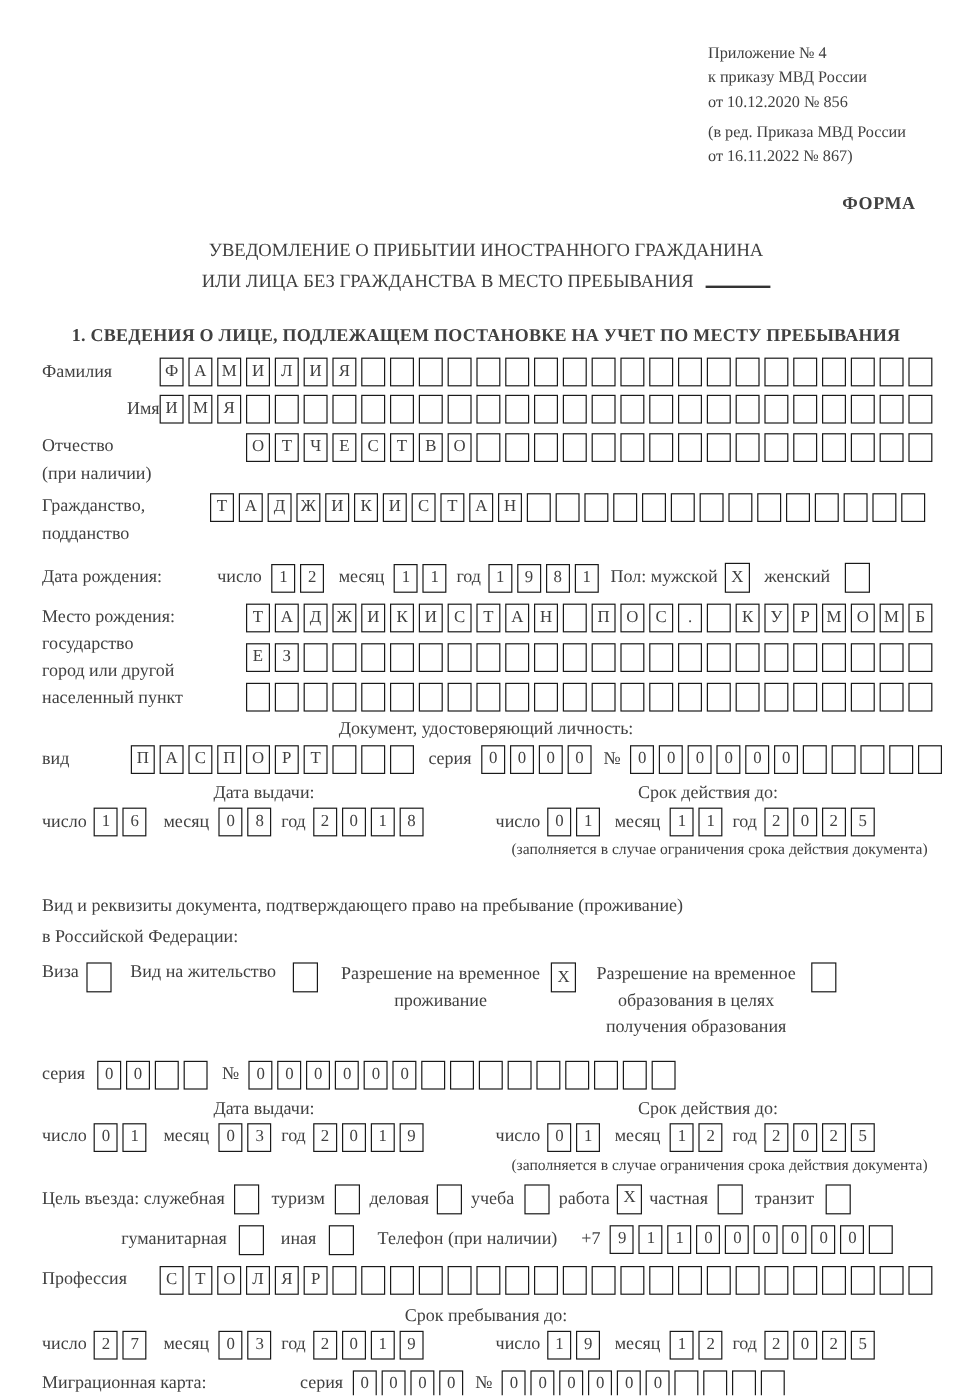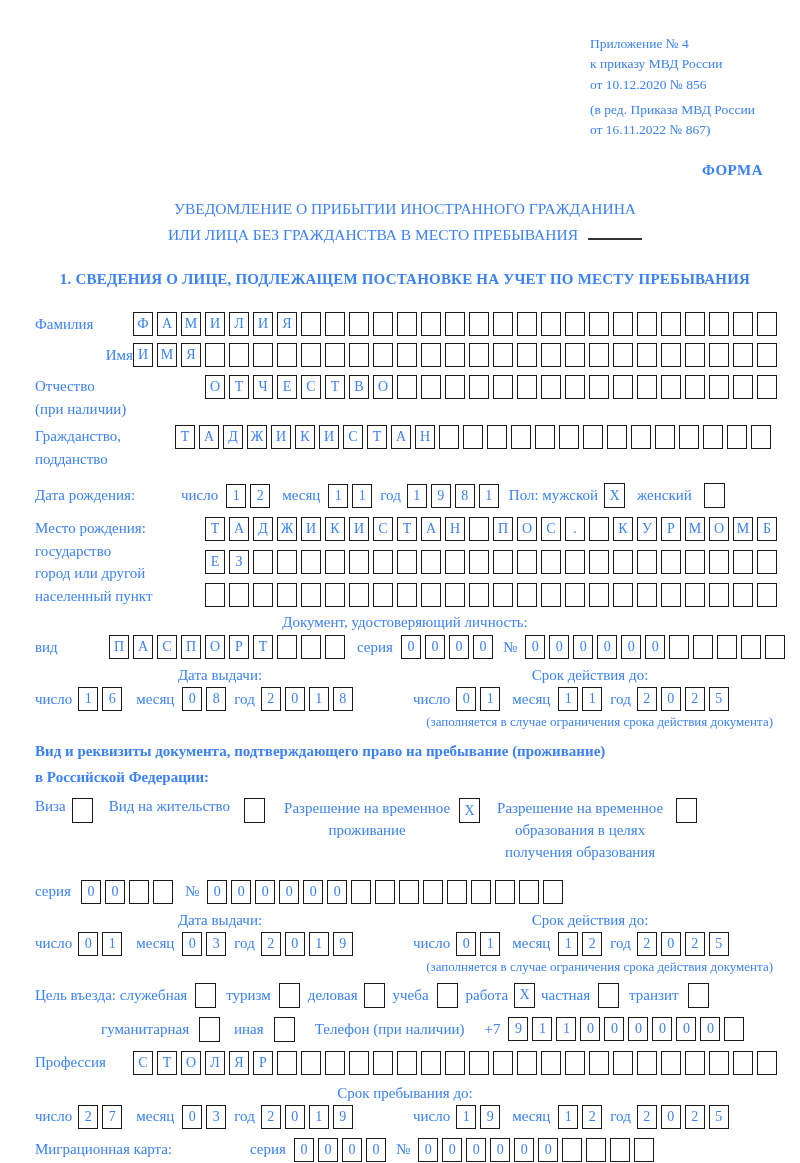--- a/index.html
+++ b/index.html
@@ -1,18 +1,18 @@
 <!DOCTYPE html>
 <html><head>
 <meta charset="utf-8">
 <style>
   html,body { margin:0; padding:0; background:#ffffff; }
   .page {
     position:relative; width:800px; height:1163px; box-sizing:border-box;
-    margin:0 auto; background:#ffffff; color:#3b82f6;
+    margin:0 auto; background:#ffffff; color:#404040;
     font-family:"Liberation Serif","DejaVu Serif",serif;
     font-size:15px; padding:34px 25px 10px 35px; overflow:hidden;
   }
   .annex { margin-left:555px; white-space:nowrap; font-size:13.5px; line-height:1.5; }
   .annex .gap { margin-top:5px; }
   .forma { text-align:right; padding-right:12px; font-weight:bold; font-size:15px; margin-top:22px; letter-spacing:.5px; }
   .title { text-align:center; font-weight:normal; font-size:15.5px; line-height:1.6; margin-top:18px; }
   .title-underline { display:inline-block; width:54px; border-bottom:2px solid #333; height:1em; margin-left:10px; vertical-align:baseline; }
   .section-heading { text-align:center; font-weight:bold; font-size:15px; margin-top:24px; letter-spacing:.2px; }
 
@@ -30,21 +30,21 @@
   .chk { width:21px; height:25px; }
   .ml6{margin-left:6px;} .ml8{margin-left:8px;} .ml10{margin-left:10px;} .ml12{margin-left:12px;}
   .ml14{margin-left:14px;} .ml16{margin-left:16px;text-align:center;} .ml18{margin-left:18px;} .ml20{margin-left:20px;}
   .dhead { display:flex; margin-top:8px; }
   .dhead .left { width:370px; text-align:center; }
   .dhead .right { flex:1; text-align:center; }
   .drow { display:flex; align-items:center; margin-top:3px; }
   .drow .grp { display:flex; align-items:center; }
   .drow .grp.left { width:378px; }
   .note { text-align:right; font-size:13px; margin-top:3px; padding-right:2px; }
-  .intro { margin-top:9px; line-height:1.7;font-weight:bold; }
+  .intro { margin-top:27px; line-height:1.7; }
   .permits { display:flex; align-items:flex-start; margin-top:8px; }
   .permit-text { text-align:center; line-height:1.45; }
 </style>
 </head>
 <body>
 
 <div class="page">
 
   <div class="annex">
     <div>Приложение № 4</div>
@@ -58,21 +58,21 @@
 
   <div class="title">
     <div>УВЕДОМЛЕНИЕ О ПРИБЫТИИ ИНОСТРАННОГО ГРАЖДАНИНА</div>
     <div>
       <span>ИЛИ ЛИЦА БЕЗ ГРАЖДАНСТВА В МЕСТО ПРЕБЫВАНИЯ</span><span class="title-underline"></span>
     </div>
   </div>
 
   <div class="section-heading">1. СВЕДЕНИЯ О ЛИЦЕ, ПОДЛЕЖАЩЕМ ПОСТАНОВКЕ НА УЧЕТ ПО МЕСТУ ПРЕБЫВАНИЯ</div>
 
-  <div class="row" style="margin-top:24px;">
+  <div class="row" style="margin-top:9px;">
     <span class="lbl" style="width:98px;">Фамилия</span>
     <span class="boxes">
         <span class="cb">Ф</span>
         <span class="cb">А</span>
         <span class="cb">М</span>
         <span class="cb">И</span>
         <span class="cb">Л</span>
         <span class="cb">И</span>
         <span class="cb">Я</span>
         <span class="cb"></span>

